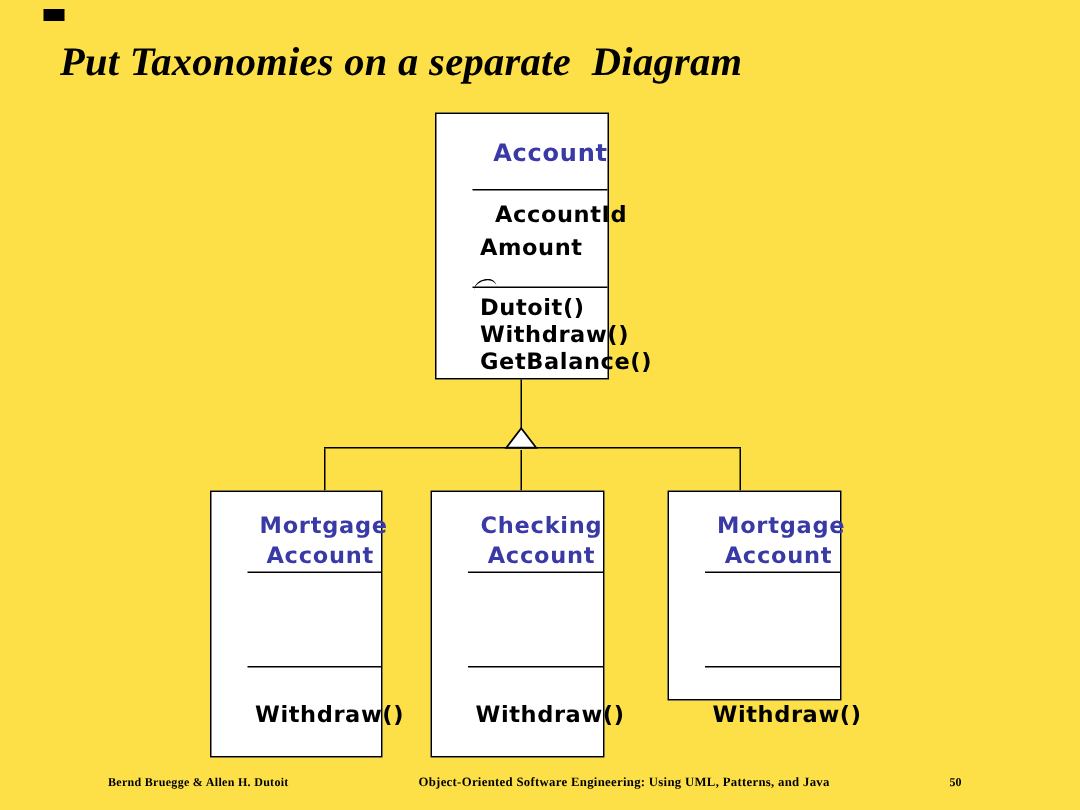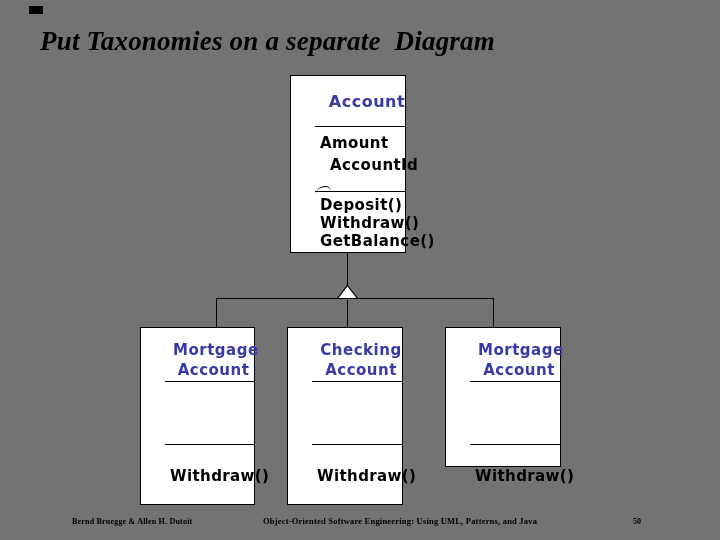--- a/index.html
+++ b/index.html
@@ -1,17 +1,17 @@
 <!DOCTYPE html>
 <html><head>
 <meta charset="utf-8">
 <style>
   html,body { margin:0; padding:0; background:#ffffff; }
   .stage {
-    position:relative; width:720px; height:540px; background:#737373;
+    position:relative; width:720px; height:540px; background:#fde047;
     overflow:hidden; font-family:"DejaVu Sans", sans-serif; color:#000;
   }
 
   
   .slide-title {
     position:absolute; left:40px; top:26px;
     font-family:"Liberation Serif", serif; font-weight:bold; font-style:italic;
     font-size:27px; color:#000; white-space:pre; letter-spacing:0.2px;
   }
 
@@ -61,43 +61,43 @@
   .drop-left   { left:216px; top:299px; width:1px; height:28px; }
   .drop-mid    { left:347px; top:300px; width:1px; height:27px; }
   .drop-right  { left:493px; top:299px; width:1px; height:28px; }
   .tri-svg { position:absolute; left:336px; top:284px; }
 
   
   .footer-authors, .footer-book, .footer-page {
     position:absolute; font-family:"Liberation Serif", serif; font-weight:bold; color:#000;
   }
   .footer-authors { left:72px;  top:517px; font-size:8px;   letter-spacing:0.2px; }
-  .footer-book    { left:263px; top:516px; font-size:8.5px; letter-spacing:0.2px; }
+  .footer-book    { left:279px; top:516px; font-size:8.5px; letter-spacing:0.2px; }
   .footer-page    { left:633px; top:517px; font-size:8px; }
 </style>
 </head>
 <body>
 
 <div class="stage">
 
   <div class="slide-marker"></div>
 
   <div class="slide-title">Put Taxonomies on a separate  Diagram</div>
 
   <div class="uml-box account-box">
     <div class="compartment name-comp">
       <span class="class-title">Account</span>
     </div>
     <div class="compartment attrs-comp">
+      <div class="attr-line attr-indent">AccountId</div>
       <div class="attr-line">Amount</div>
-      <div class="attr-line attr-indent">AccountId</div>
     </div>
     <div class="compartment methods-comp">
       <div class="squiggle"></div>
-      <div class="method-line">Deposit()</div>
+      <div class="method-line">Dutoit()</div>
       <div class="method-line">Withdraw()</div>
       <div class="method-line">GetBalance()</div>
     </div>
   </div>
 
   <div class="line vline-top"></div>
   <svg class="tri-svg" width="23" height="16">
     <polygon points="11.5,1.5 21.5,14.5 1.5,14.5" fill="#ffffff" stroke="#000000" stroke-width="1.2"></polygon>
   </svg>
   <div class="line bus-line"></div>

